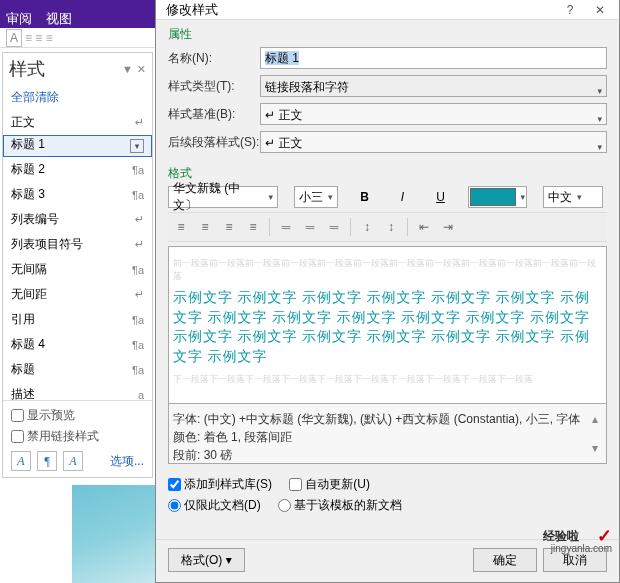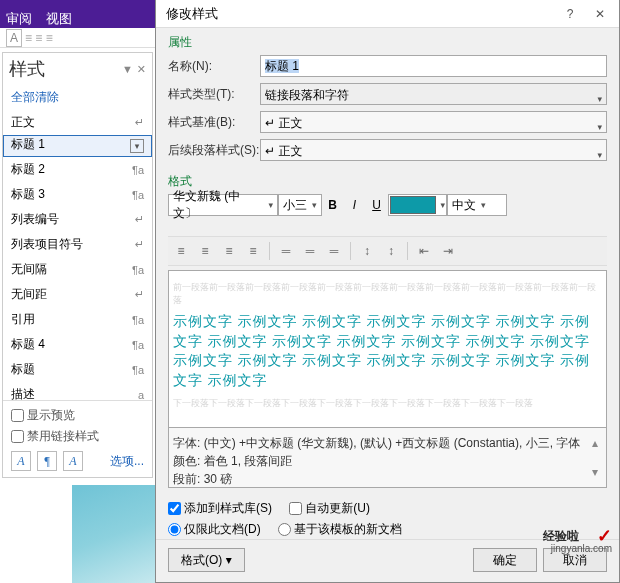--- a/index.html
+++ b/index.html
@@ -21,32 +21,32 @@
 .style-link{color:#1a60b8;padding:4px 8px;cursor:pointer}
 .pane-bot{padding:6px 8px;border-top:1px solid #ddd}
 .pane-bot label{display:block;margin-bottom:4px;color:#555}
 .pane-bot .ico-row{margin-top:6px;display:flex;justify-content:space-between;align-items:center}
 .pane-bot .icons{display:flex;gap:6px}
 .pane-bot .icons span{border:1px solid #bbb;width:20px;height:20px;display:flex;align-items:center;justify-content:center;color:#2a6fbb;font-style:italic;font-family:serif}
 .pane-bot .opt{color:#1a60b8;cursor:pointer}
 .bg-img{position:absolute;left:72px;top:485px;width:90px;height:98px;background:linear-gradient(160deg,#6fc3d6 0%,#8cd1de 50%,#c8e9ef 100%)}
 
 .dlg{position:absolute;left:155px;top:0;width:465px;height:583px;background:#f0f0f0;border:1px solid #888;border-top:none}
-.dlg-title{background:#fff;height:28px;display:flex;align-items:center;justify-content:space-between;padding:0 4px;border-bottom:1px solid #ddd}
+.dlg-title{background:#fff;height:20px;display:flex;align-items:center;justify-content:space-between;padding:0 4px;border-bottom:1px solid #ddd}
 .dlg-title .tl{padding-left:6px;font-size:13px}
 .dlg-title .wb{display:flex}
 .dlg-title .wb span{width:30px;height:28px;display:flex;align-items:center;justify-content:center;color:#555;cursor:pointer}
 .sect{padding:6px 12px}
 .sect h4{font-weight:normal;font-size:12px;color:#15803d;margin-bottom:4px}
 .row{display:flex;align-items:center;margin-bottom:6px}
 .row .lbl{width:92px;color:#333}
 .inp{flex:1;height:22px;border:1px solid #a8a8a8;background:#fff;padding:2px 4px}
 .sel{flex:1;height:22px;border:1px solid #a8a8a8;background:#f7f7f7;display:flex;align-items:flex-end;justify-content:space-between;padding:0 4px}
 .sel .ar{font-size:9px;color:#555}
-.fmt-bar{display:flex;align-items:flex-start;gap:0;margin-bottom:20px}
+.fmt-bar{display:flex;align-items:flex-start;gap:16px;margin-bottom:4px}
 .fmt-bar .dd{height:22px;border:1px solid #a8a8a8;background:#fff;display:flex;align-items:center;padding:0 4px;gap:3px;font-size:12px}
 .fmt-bar .dd .ar{font-size:9px;color:#555;margin-left:2px}
 .fmt-bar .btn{width:22px;height:22px;border:1px solid transparent;display:flex;align-items:center;justify-content:center;cursor:pointer}
 .fmt-bar .swatch{width:46px;height:18px;background:#0d9aa8;border:1px solid #666}
 .fmt-bar2{display:flex;align-items:center;gap:2px;background:#eee;padding:3px 2px;border:1px solid #ddd;border-left:none;border-right:none;margin-bottom:4px}
 .fmt-bar2 .btn{width:22px;height:22px;display:flex;align-items:center;justify-content:center;cursor:pointer;color:#666}
 .fmt-bar2 .sep{width:1px;height:18px;background:#ccc;margin:0 3px}
 .preview{background:#fff;border:1px solid #a8a8a8;height:158px;padding:10px 4px;overflow:hidden;line-height:1.4}
 .preview .ghost{color:#d5d5d5;font-size:9px;margin-bottom:6px;word-break:break-all}
 .preview .sample{color:#0d9aa8;font-size:14px;font-family:Liberation Serif, serif;letter-spacing:1px;margin-bottom:6px;word-break:break-all}

